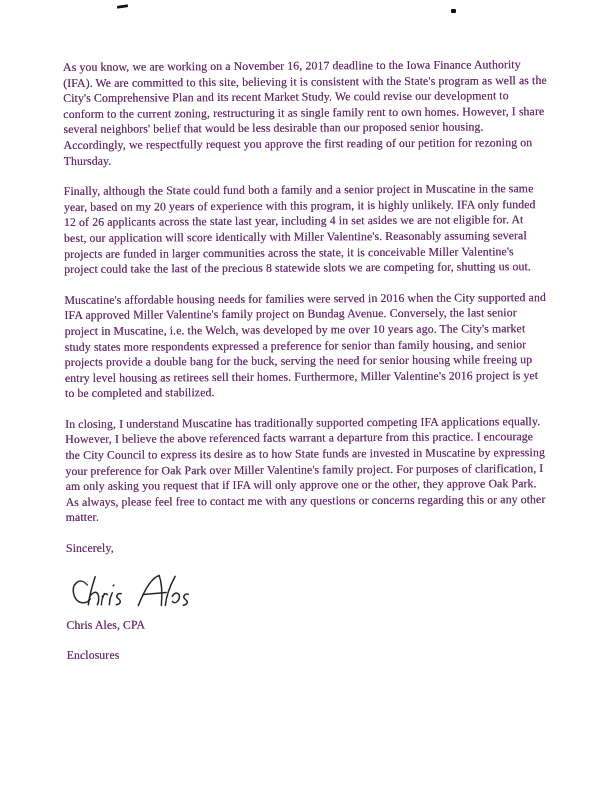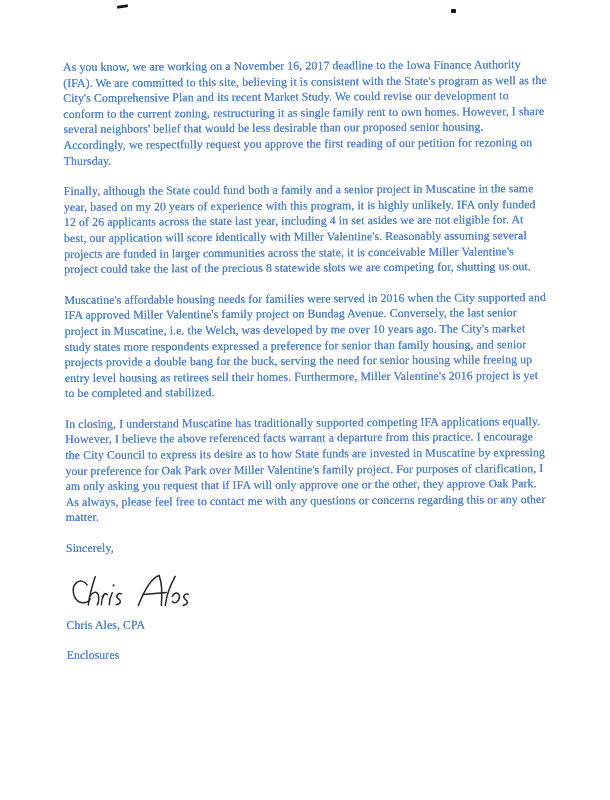--- a/index.html
+++ b/index.html
@@ -7,21 +7,21 @@
     padding: 0;
     background: #ffffff;
   }
   .sheet {
     position: relative;
     width: 610px;
     height: 768px;
     background: #ffffff;
     overflow: hidden;
     font-family: "Liberation Serif", "DejaVu Serif", serif;
-    color: #3b82f6;
+    color: #701a75;
   }
   .letter {
     position: absolute;
     left: 63px;
     top: 60px;
     width: 484px;
     transform: rotate(-0.35deg);
     transform-origin: top left;
     font-size: 11.8px;
     line-height: 15.6px;

